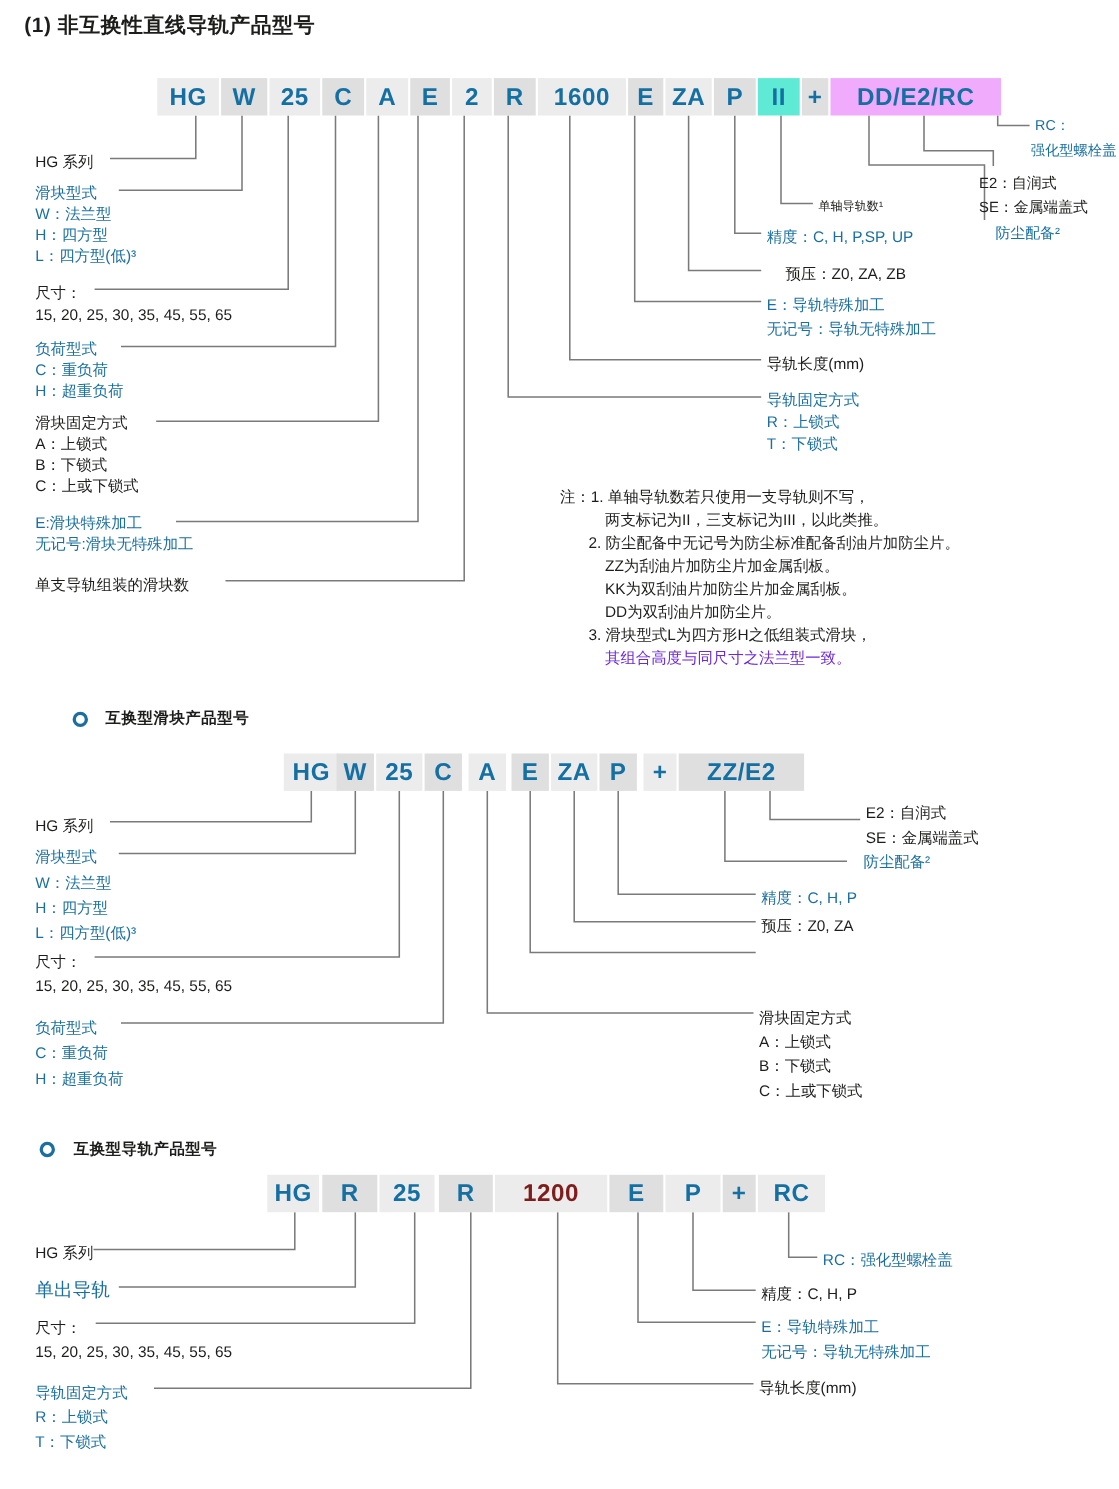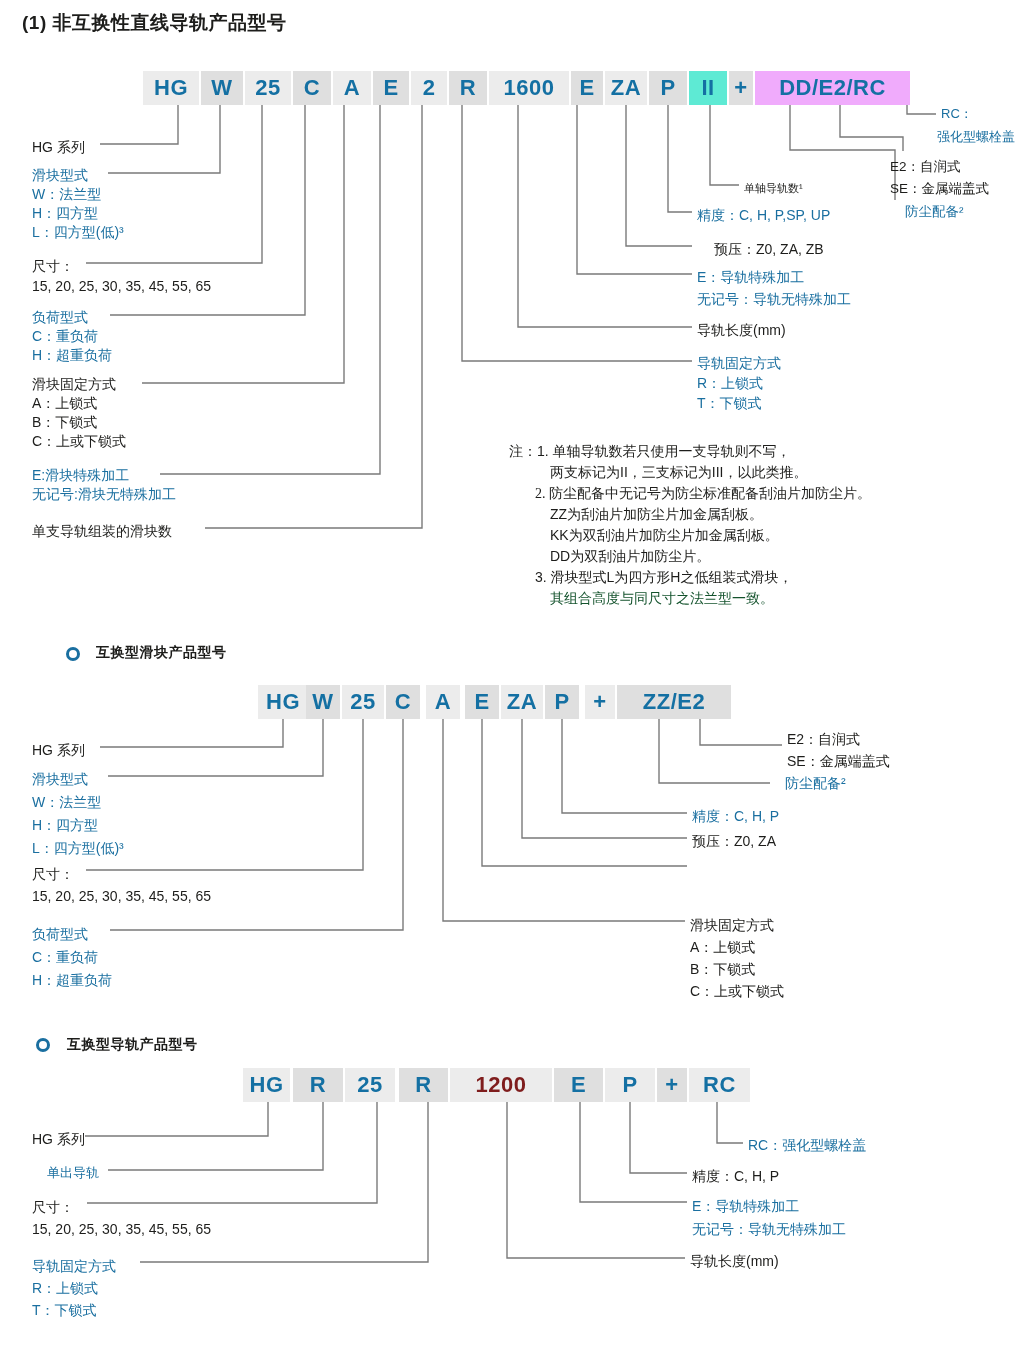--- a/index.html
+++ b/index.html
@@ -139,26 +139,26 @@
       <div class="label-line" style="font-size: 13.5px; line-height: 22px;">SE：金属端盖式</div>
     </div>
     <div class="label-block" style="left: 941px; top: 104px; color: rgb(26, 111, 160);">
       <div class="label-line" style="font-size: 13px; line-height: 20px;">RC：</div>
     </div>
     <div class="label-block" style="left: 937px; top: 127px; color: rgb(26, 111, 160);">
       <div class="label-line" style="font-size: 13px; line-height: 20px;">强化型螺栓盖</div>
     </div>
     <div class="note-line" style="left: 509px; top: 443px; color: rgb(29, 29, 27);">注：1. 单轴导轨数若只使用一支导轨则不写，</div>
     <div class="note-line" style="left: 550px; top: 464px; color: rgb(29, 29, 27);">两支标记为II，三支标记为III，以此类推。</div>
-    <div class="note-line" style="left: 535px; top: 485px; color: rgb(29, 29, 27); font-family: Liberation Serif, serif;">2. 防尘配备中无记号为防尘标准配备刮油片加防尘片。</div>
+    <div class="note-line" style="left: 535px; top: 485px; color: rgb(29, 29, 27);">2. 防尘配备中无记号为防尘标准配备刮油片加防尘片。</div>
     <div class="note-line" style="left: 550px; top: 506px; color: rgb(29, 29, 27);">ZZ为刮油片加防尘片加金属刮板。</div>
     <div class="note-line" style="left: 550px; top: 527px; color: rgb(29, 29, 27);">KK为双刮油片加防尘片加金属刮板。</div>
     <div class="note-line" style="left: 550px; top: 548px; color: rgb(29, 29, 27);">DD为双刮油片加防尘片。</div>
     <div class="note-line" style="left: 535px; top: 569px; color: rgb(29, 29, 27);">3. 滑块型式L为四方形H之低组装式滑块，</div>
-    <div class="note-line" style="left: 550px; top: 590px; color: #14532d;">其组合高度与同尺寸之法兰型一致。</div>
+    <div class="note-line" style="left: 550px; top: 590px; color: #6d28d9;">其组合高度与同尺寸之法兰型一致。</div>
     <div class="bullet" style="left: 66px; top: 647px;"></div>
     <div class="abs sub-title" style="left: 96px; top: 644px; color: rgb(29, 29, 27);">互换型滑块产品型号</div>
     <div class="code-seg" style="left: 258px; top: 685px; width: 50px; height: 34px; background: rgb(236, 236, 236); color: rgb(20, 112, 163);">HG</div>
     <div class="code-seg" style="left: 306px; top: 685px; width: 34px; height: 34px; background: rgb(223, 223, 223); color: rgb(20, 112, 163);">W</div>
     <div class="code-seg" style="left: 342px; top: 685px; width: 42px; height: 34px; background: rgb(236, 236, 236); color: rgb(20, 112, 163);">25</div>
     <div class="code-seg" style="left: 386px; top: 685px; width: 34px; height: 34px; background: rgb(223, 223, 223); color: rgb(20, 112, 163);">C</div>
     <div class="code-seg" style="left: 426px; top: 685px; width: 34px; height: 34px; background: rgb(236, 236, 236); color: rgb(20, 112, 163);">A</div>
     <div class="code-seg" style="left: 465px; top: 685px; width: 34px; height: 34px; background: rgb(223, 223, 223); color: rgb(20, 112, 163);">E</div>
     <div class="code-seg" style="left: 501px; top: 685px; width: 42px; height: 34px; background: rgb(236, 236, 236); color: rgb(20, 112, 163);">ZA</div>
     <div class="code-seg" style="left: 545px; top: 685px; width: 34px; height: 34px; background: rgb(223, 223, 223); color: rgb(20, 112, 163);">P</div>
@@ -209,21 +209,21 @@
     <div class="code-seg" style="left: 399px; top: 1068px; width: 49px; height: 34px; background: rgb(223, 223, 223); color: rgb(20, 112, 163);">R</div>
     <div class="code-seg" style="left: 450px; top: 1068px; width: 102px; height: 34px; background: rgb(236, 236, 236); color: #7f1d1d;">1200</div>
     <div class="code-seg" style="left: 554px; top: 1068px; width: 49px; height: 34px; background: rgb(223, 223, 223); color: rgb(20, 112, 163);">E</div>
     <div class="code-seg" style="left: 605px; top: 1068px; width: 50px; height: 34px; background: rgb(236, 236, 236); color: rgb(20, 112, 163);">P</div>
     <div class="code-seg" style="left: 657px; top: 1068px; width: 30px; height: 34px; background: rgb(223, 223, 223); color: rgb(20, 112, 163);">+</div>
     <div class="code-seg" style="left: 689px; top: 1068px; width: 61px; height: 34px; background: rgb(236, 236, 236); color: rgb(20, 112, 163);">RC</div>
     <div class="label-block" style="left: 32px; top: 1129px; color: rgb(29, 29, 27);">
       <div class="label-line" style="font-size: 14px; line-height: 20px;">HG 系列</div>
     </div>
     <div class="label-block" style="left: 32px; top: 1163px; color: rgb(26, 111, 160);">
-      <div class="label-line" style="font-size: 13px; line-height: 20px; margin-left: 15px;">单出导轨</div>
+      <div class="label-line" style="font-size: 17px; line-height: 20px;">单出导轨</div>
     </div>
     <div class="label-block" style="left: 32px; top: 1196px; color: rgb(29, 29, 27);">
       <div class="label-line" style="font-size: 14px; line-height: 22px;">尺寸：</div>
       <div class="label-line" style="font-size: 14px; line-height: 22px;">15, 20, 25, 30, 35, 45, 55, 65</div>
     </div>
     <div class="label-block" style="left: 32px; top: 1255px; color: rgb(26, 111, 160);">
       <div class="label-line" style="font-size: 14px; line-height: 22px;">导轨固定方式</div>
       <div class="label-line" style="font-size: 14px; line-height: 22px;">R：上锁式</div>
       <div class="label-line" style="font-size: 14px; line-height: 22px;">T：下锁式</div>
     </div>

